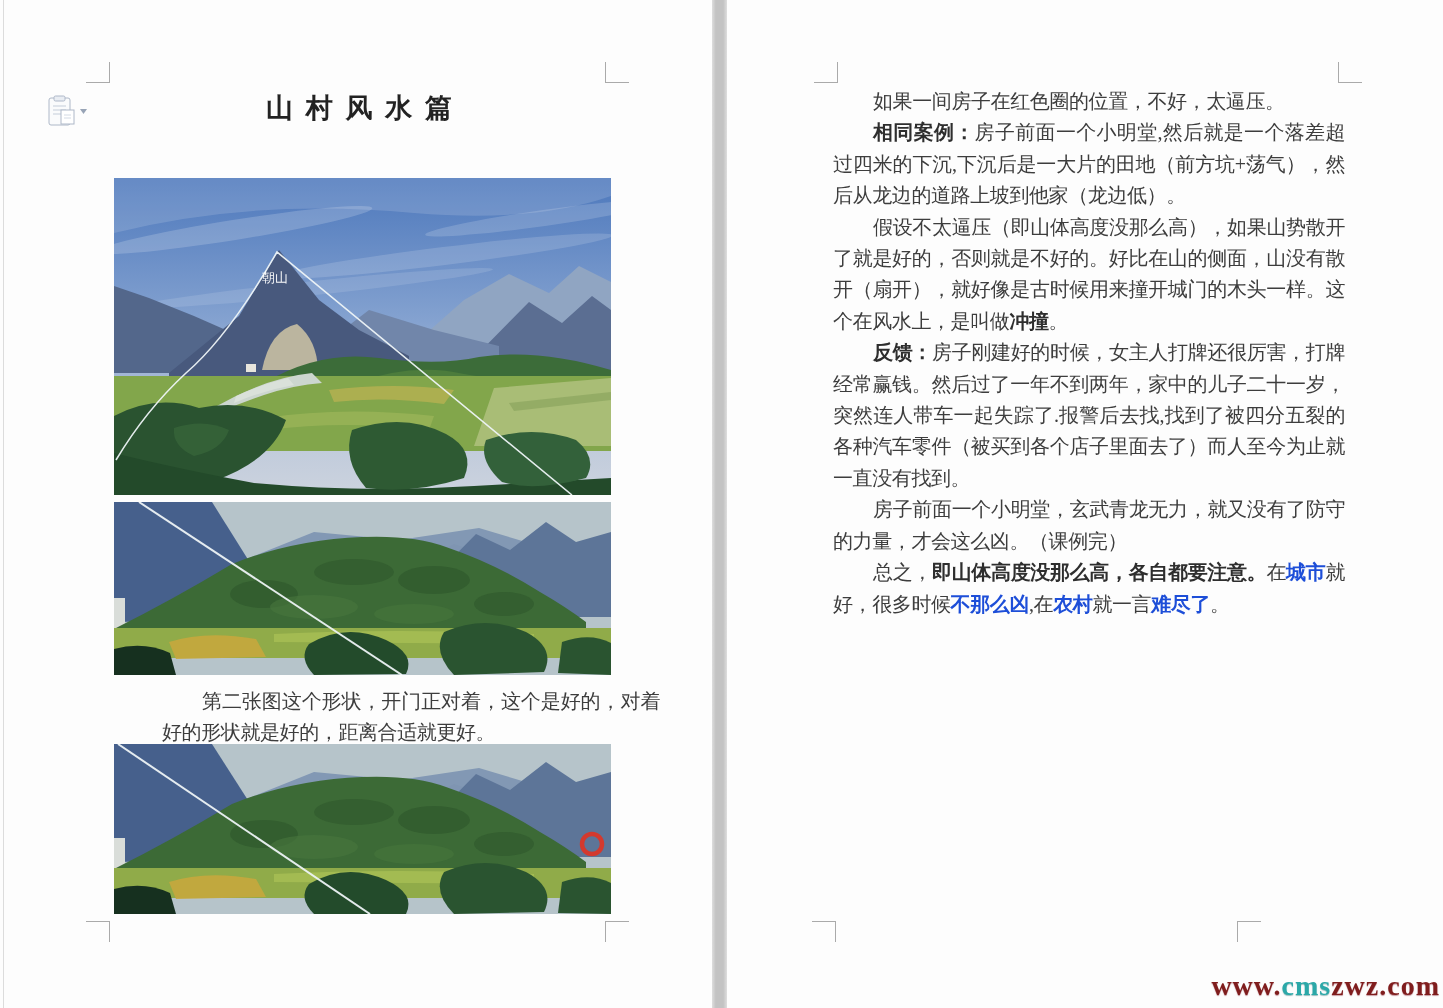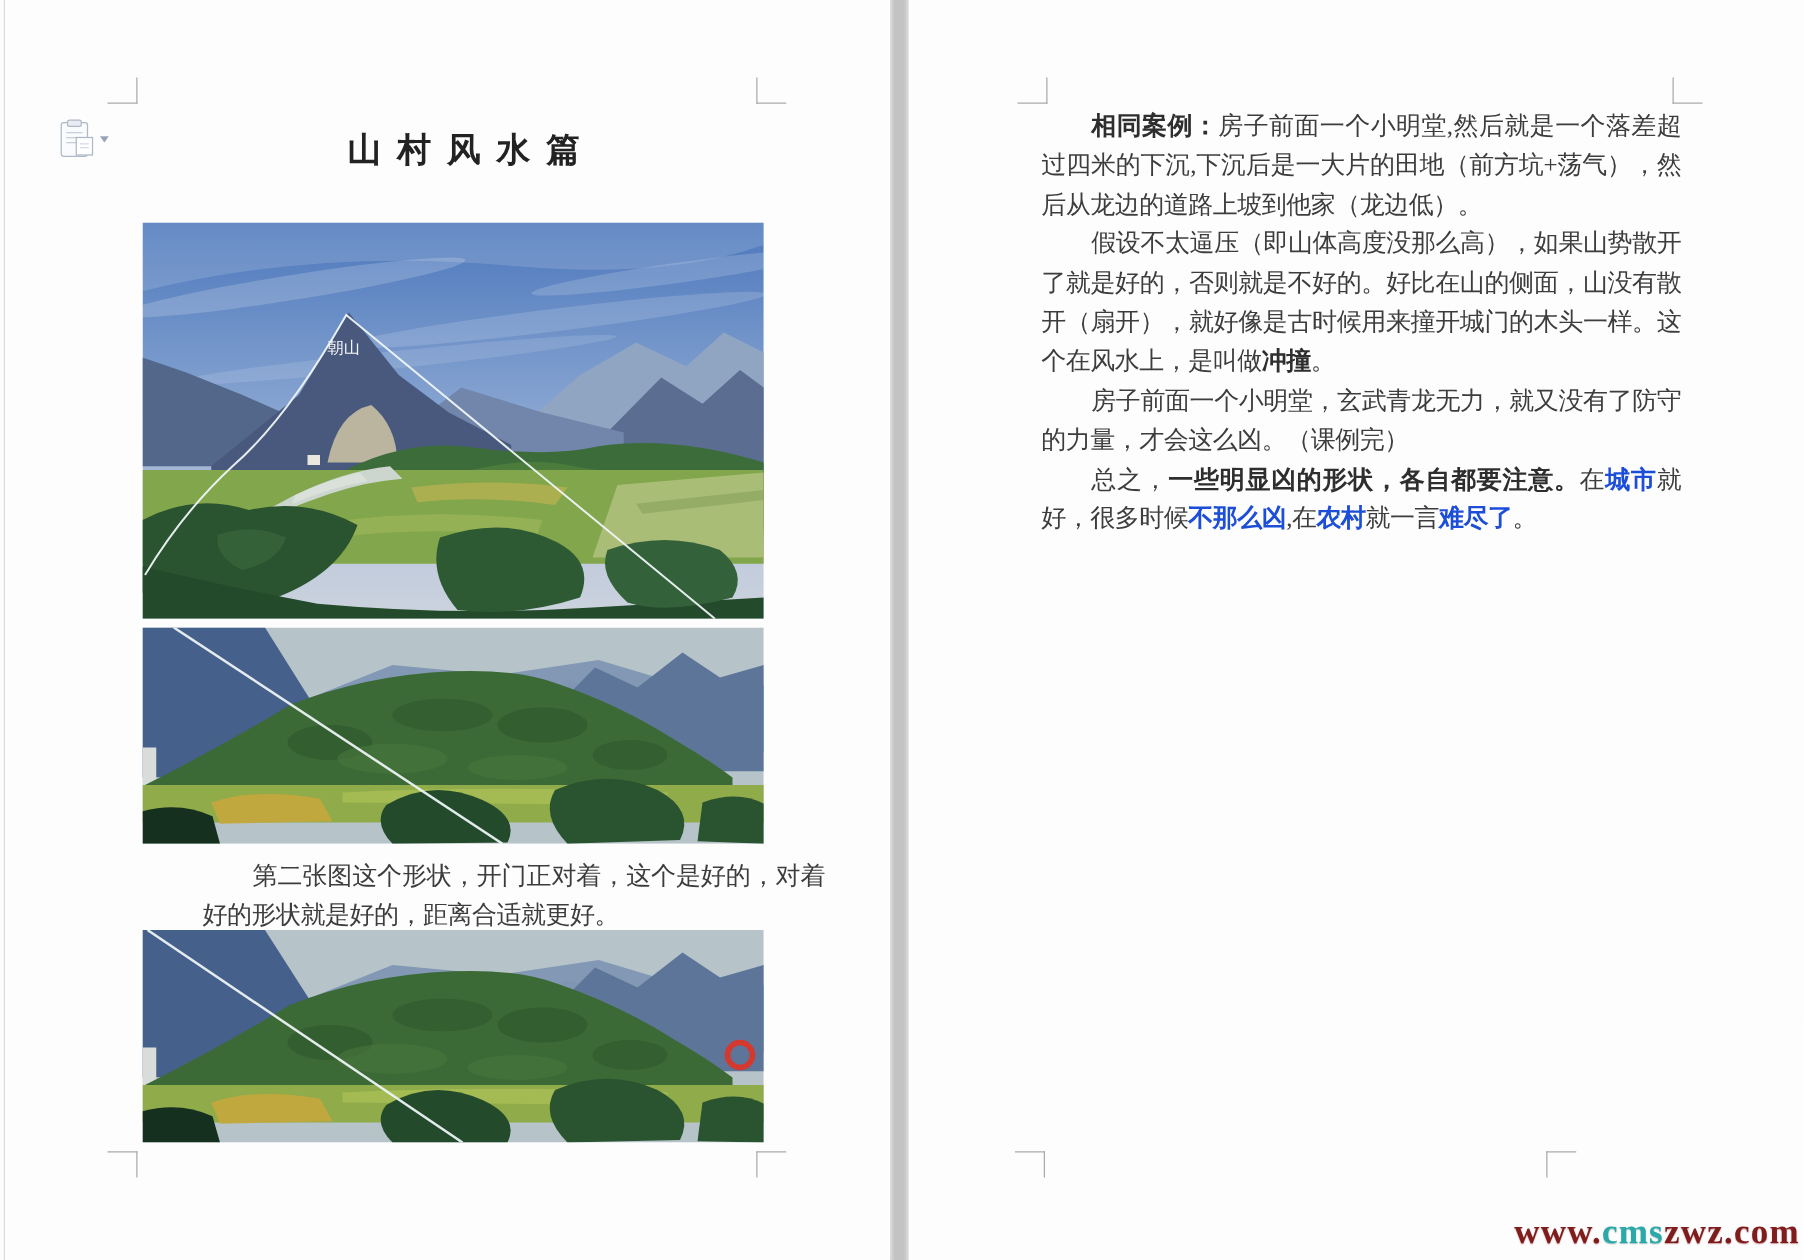--- a/index.html
+++ b/index.html
@@ -17,21 +17,21 @@
   .mark{position:absolute;width:23px;height:20px;}
   .mark.tl{border-right:1px solid #aaa;border-bottom:1px solid #aaa;}
   .mark.tr{border-left:1px solid #aaa;border-bottom:1px solid #aaa;}
   .mark.bl{border-right:1px solid #aaa;border-top:1px solid #aaa;}
   .mark.br{border-left:1px solid #aaa;border-top:1px solid #aaa;}
 
   
   .paste-btn{position:absolute;left:38px;top:94px;width:48px;height:36px;cursor:pointer;}
 
   
-  .doc-title{position:absolute;left:0;top:90px;width:713px;margin:12px;text-align:center;
+  .doc-title{position:absolute;left:0;top:90px;width:713px;margin:0;text-align:center;
              font-size:27px;font-weight:bold;color:#222;letter-spacing:3px;}
 
   
   .photo{position:absolute;left:110px;width:497px;display:block;}
   .photo1{top:178px;height:317px;}
   .photo2{top:502px;height:173px;}
   .photo3{top:744px;height:170px;}
 
   
   .caption,.para{font-size:20px;line-height:31.4px;color:#3d3d3d;letter-spacing:-0.4px;
@@ -210,21 +210,23 @@
   <div class="divider"></div>
 
   <div class="page page-right">
     <div class="mark tl" style="left:87px;top:62px;"></div>
     <div class="mark tr" style="left:611px;top:62px;"></div>
     <div class="mark bl" style="left:85px;top:921px;"></div>
     <div class="mark br" style="left:510px;top:921px;"></div>
   </div>
 
   <div class="body-text" id="paragraphs">
+      <p class="para"><span>如果一间房子在红色圈的位置，不好，太逼压。</span></p>
       <p class="para"><span class="b">相同案例：</span><span>房子前面一个小明堂,然后就是一个落差超过四米的下沉,下沉后是一大片的田地（前方坑+荡气），然后从龙边的道路上坡到他家（龙边低）。</span></p>
       <p class="para"><span>假设不太逼压（即山体高度没那么高），如果山势散开了就是好的，否则就是不好的。好比在山的侧面，山没有散开（扇开），就好像是古时候用来撞开城门的木头一样。这个在风水上，是叫做</span><span class="b">冲撞</span><span>。</span></p>
+      <p class="para"><span class="b">反馈：</span><span>房子刚建好的时候，女主人打牌还很厉害，打牌经常赢钱。然后过了一年不到两年，家中的儿子二十一岁，突然连人带车一起失踪了.报警后去找,找到了被四分五裂的各种汽车零件（被买到各个店子里面去了）而人至今为止就一直没有找到。</span></p>
       <p class="para"><span>房子前面一个小明堂，玄武青龙无力，就又没有了防守的力量，才会这么凶。（课例完）</span></p>
-      <p class="para"><span>总之，</span><span class="b">一些明显凶的形状，各自都要注意。</span><span>在</span><span class="b r">城市</span><span>就好，很多时候</span><span class="b r">不那么凶</span><span>,在</span><span class="b r">农村</span><span>就一言</span><span class="b r">难尽了</span><span>。</span></p>
+      <p class="para"><span>总之，</span><span class="b">即山体高度没那么高，各自都要注意。</span><span>在</span><span class="b r">城市</span><span>就好，很多时候</span><span class="b r">不那么凶</span><span>,在</span><span class="b r">农村</span><span>就一言</span><span class="b r">难尽了</span><span>。</span></p>
     </div>
 
 
   <div class="wm-footer"><span class="p1">www.</span><span class="p2">cms</span><span class="p3">zwz.com</span></div>
 </div>
 
 </body></html>

